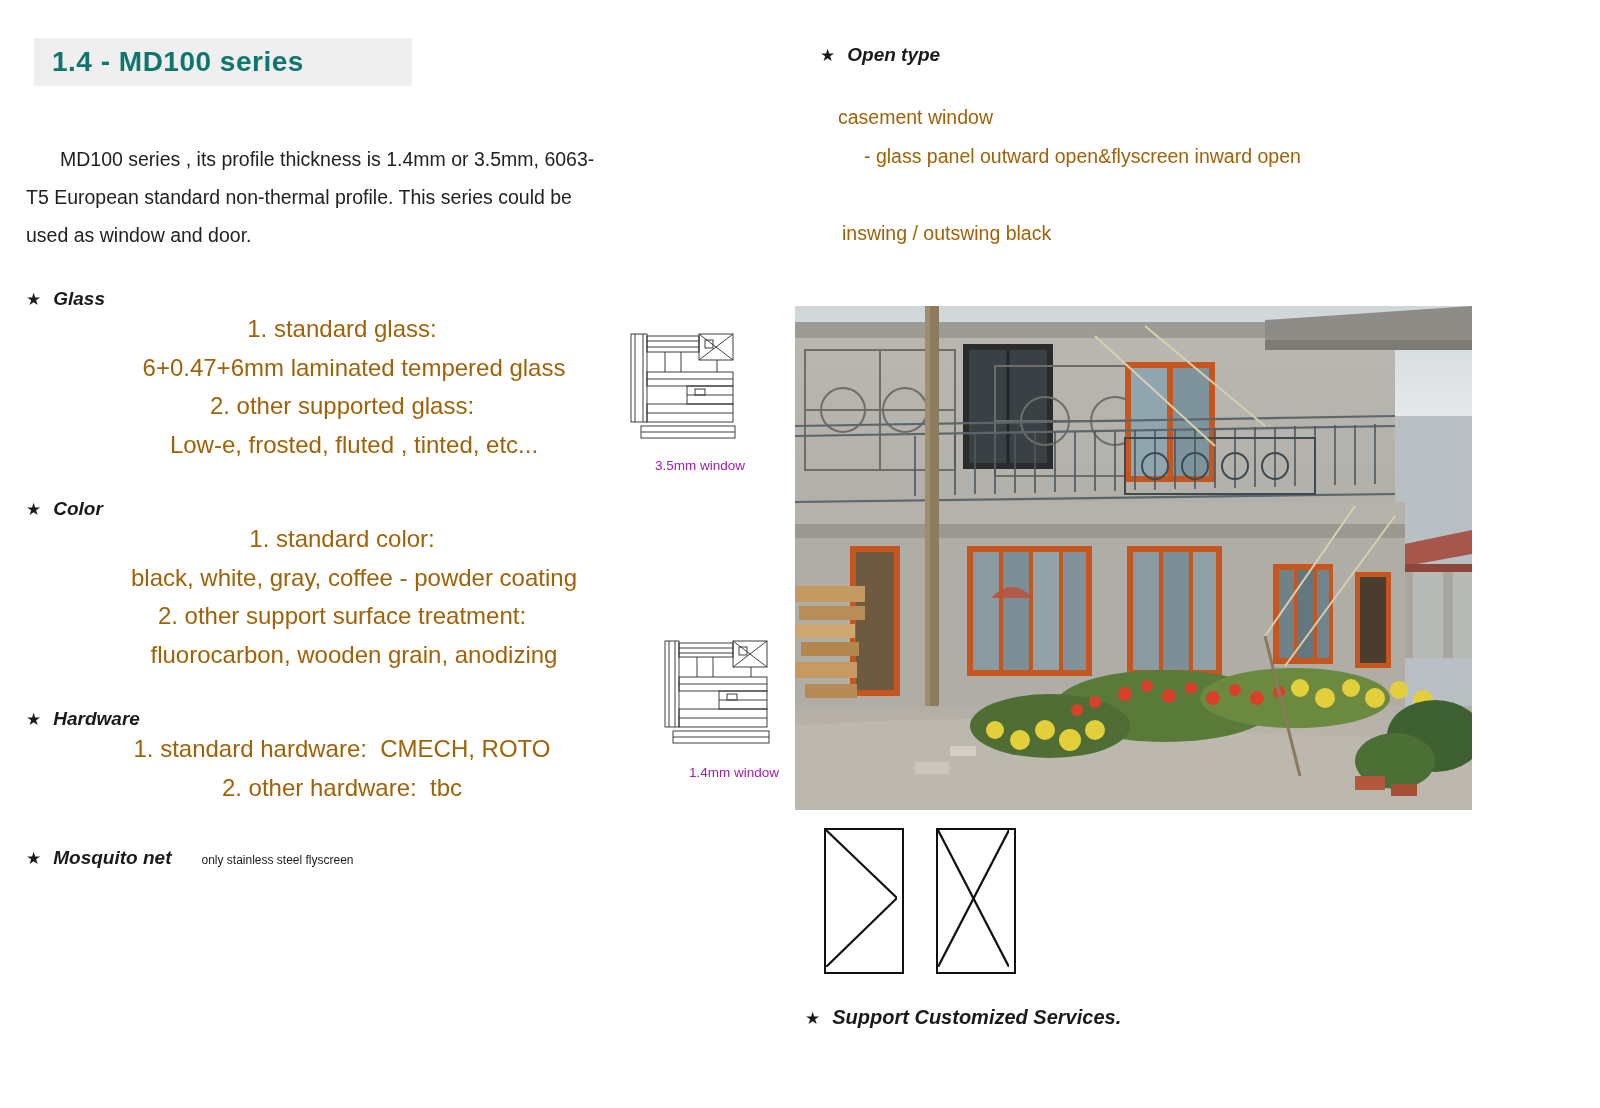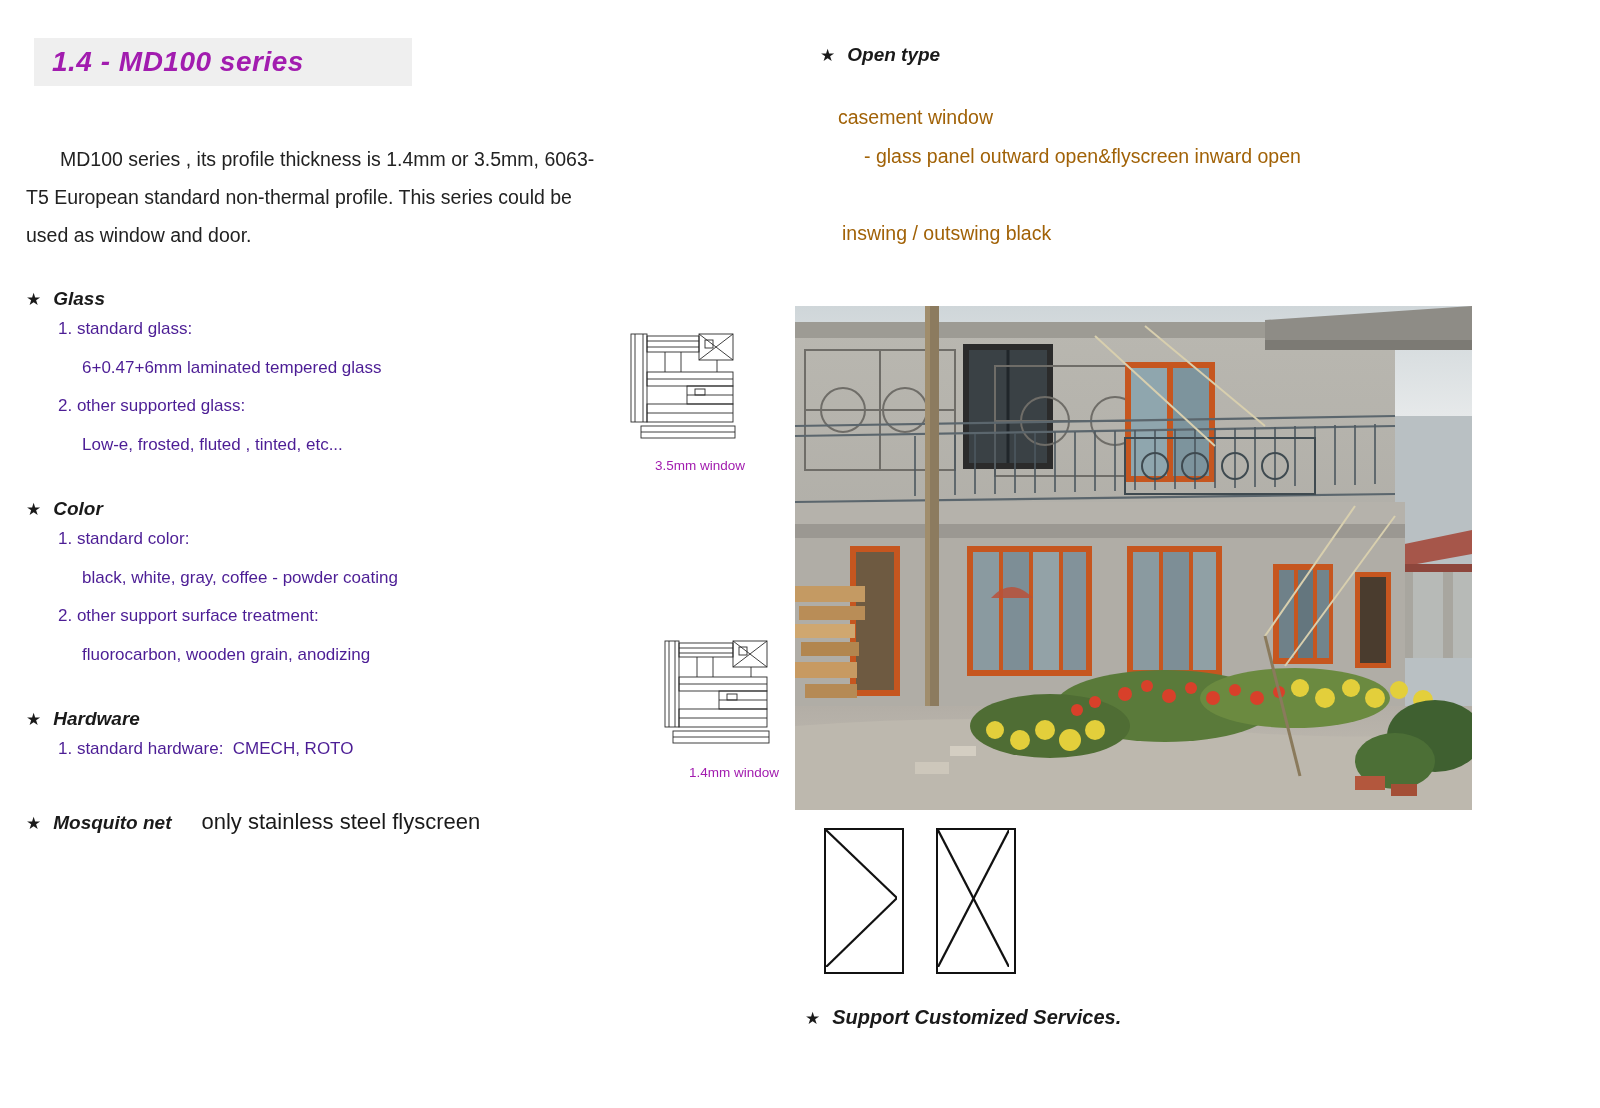--- a/index.html
+++ b/index.html
@@ -23,24 +23,23 @@
     top: 38px;
     width: 378px;
     height: 48px;
     background: #efefef;
     display: flex;
     align-items: center;
   }
   .title-band .title-text {
     font-size: 28px;
     font-weight: bold;
-    font-style: italic;
     letter-spacing: 0.5px;
     padding-left: 18px;
-    color: #a21caf;
+    color: #0f766e;
   }
 
   
   .left-col {
     position: absolute;
     left: 26px;
     top: 140px;
     width: 600px;
   }
   .intro {
@@ -64,34 +63,35 @@
   }
   .sec-head .star {
     font-style: normal;
     font-weight: normal;
     font-size: 17px;
     line-height: 1;
   }
   .sec-head .inline-note {
     font-weight: normal;
     font-style: normal;
-    font-size: 22px;
+    font-size: 12px;
     padding-left: 18px;
   }
   .sec-list {
     margin: 0;
     padding: 0;
     list-style: none;
   }
   .sec-list li {
-    font-size: 17px;
+    font-size: 24px;
     line-height: 38.5px;
     padding-left: 32px;
-    color: #4c1d95;
+    color: #a16207;
     white-space: pre;
+    text-align: center;
   }
   .sec-list li.sub {
     padding-left: 56px;
   }
 
   
   .profile {
     position: absolute;
     width: 150px;
     text-align: center;
@@ -223,20 +223,21 @@
     </ul>
   </div>
 
   <div class="section">
     <div class="sec-head">
       <span class="star">★</span>
       <span>Hardware</span>
     </div>
     <ul class="sec-list">
       <li>1. standard hardware:  CMECH, ROTO</li>
+      <li>2. other hardware:  tbc</li>
     </ul>
   </div>
 
   <div class="section" style="margin-top:40px">
     <div class="sec-head">
       <span class="star">★</span>
       <span>Mosquito net</span>
       <span class="inline-note">only stainless steel flyscreen</span>
     </div>
   </div>

